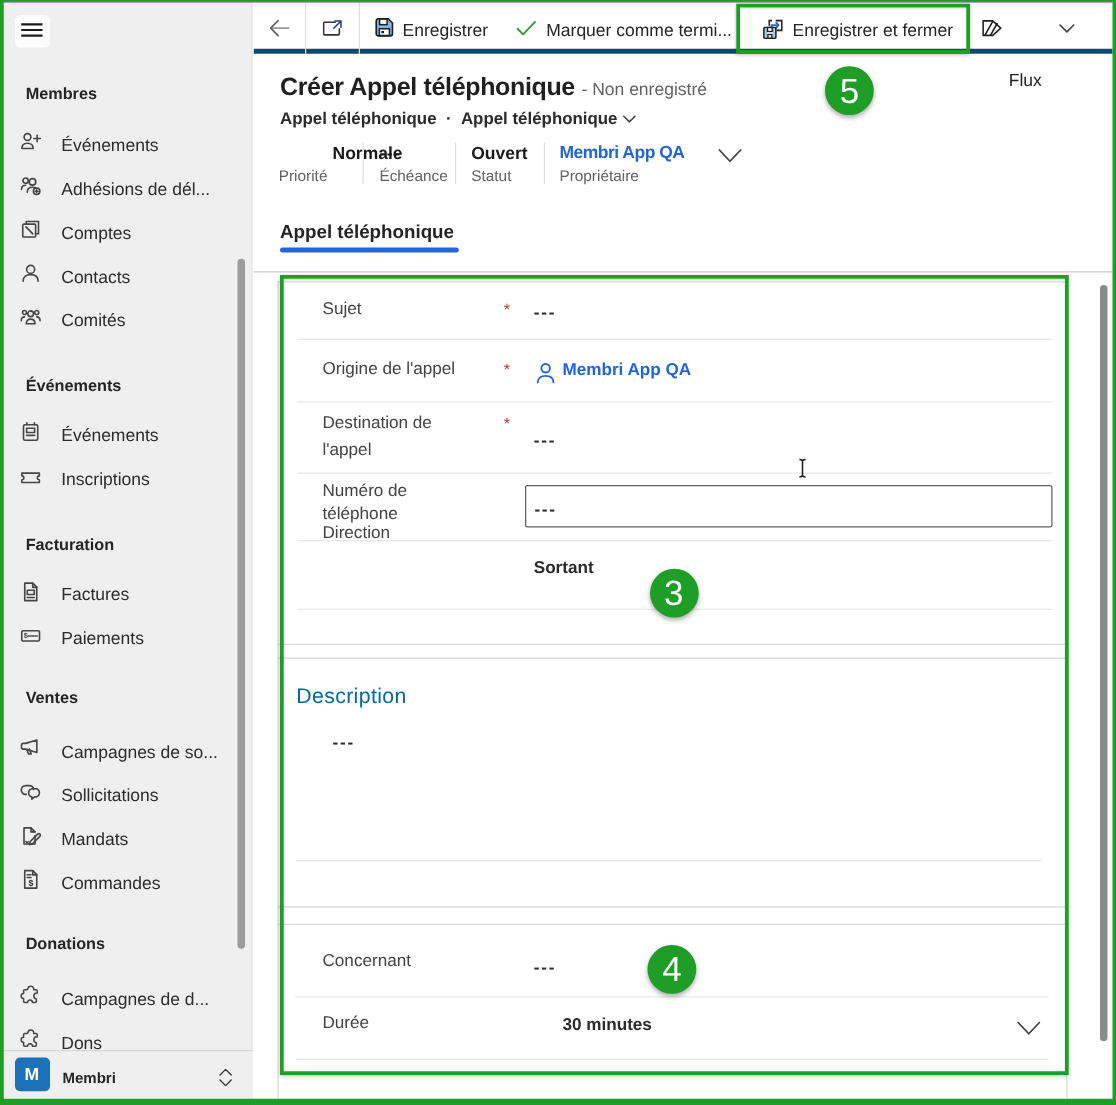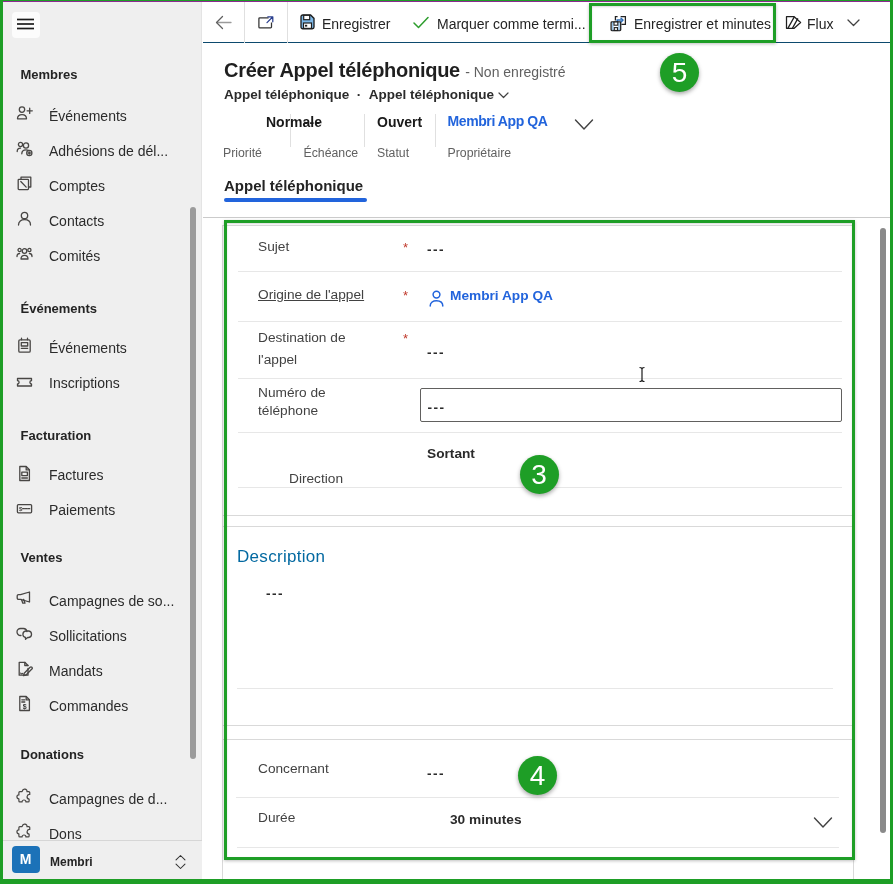--- a/index.html
+++ b/index.html
@@ -16,26 +16,26 @@
   #sidebar { left:3px; top:2px; width:199px; height:878px; background:#efefef; border-right:1px solid #e4e4e4; }
   .navhead { position:absolute; left:17.5px; font-size:13px; font-weight:bold; color:#242424; white-space:nowrap; }
   .navitem { position:absolute; left:46px; font-size:14px; color:#2b2b2b; white-space:nowrap; }
   .navicon { position:absolute; left:13px; width:17px; height:17px; }
   .navicon svg { width:17px; height:17px; stroke:#484644; fill:none; stroke-width:1.3; stroke-linecap:round; stroke-linejoin:round; display:block; }
   #sb-scroll { left:190px; top:207px; width:5.5px; height:552px; background:#9b9b9b; border-radius:3px; }
   #bottombar { left:3px; top:840px; width:199px; height:40px; background:#efefef; border-top:1px solid #d6d6d6; }
   #mtile { left:8.5px; top:5px; width:28px; height:27px; background:#1c72b8; border-radius:4px; color:#fff; font-size:14px; font-weight:bold; text-align:center; line-height:27px; position:absolute; }
   #mname { left:47px; top:14px; font-size:12px; font-weight:bold; color:#242424; position:absolute; }
   
-  #toolbar { left:203px; top:2px; width:687px; height:41px; background:#fff; border-bottom:1px solid #0c4a6e;padding-left:32px; }
+  #toolbar { left:203px; top:2px; width:687px; height:41px; background:#fff; border-bottom:4px solid #0c4a6e;padding-left:32px; }
   .tbtext { position:absolute; top:14px; font-size:14px; color:#242424; white-space:nowrap; }
   .tbsep { position:absolute; top:0px; width:1px; height:41px; background:#e0e0e0; }
   
   .hfbold { position:absolute; font-size:14px; font-weight:bold; color:#1a1a1a; white-space:nowrap; }
-  .hfsub  { position:absolute; font-size:12.3px; color:#616161; white-space:nowrap;margin-top:12px; }
+  .hfsub  { position:absolute; font-size:12.3px; color:#616161; white-space:nowrap; }
   .hfsep  { position:absolute; width:1px; height:33px; background:#e0e0e0; }
   
   .card-line { position:absolute; background:#d9d9d9; }
   .insep { position:absolute; left:238px; width:604px; height:1px; background:#e7e7e7; }
   .flabel { position:absolute; left:258px; font-size:13.7px; color:#424242; white-space:nowrap; }
   .fvalue { position:absolute; font-size:13.7px; font-weight:bold; color:#2b2b2b; white-space:nowrap; }
   .fstar { position:absolute; left:403px; font-size:13px; color:#c0392b; }
   
   .gbox { box-shadow:0 1px 3px rgba(0,0,0,0.25), inset 0 1px 2px rgba(0,0,0,0.15); position:absolute; border:3px solid #1e9e26; }
   .gcircle { box-shadow:0 2px 4px rgba(0,0,0,0.35); position:absolute; width:39px; height:39px; border-radius:50%; background:#1e9e26; color:#fff; font-size:28px; text-align:center; line-height:39px; }
@@ -213,29 +213,29 @@
     <path d="M7.6 1.5 H5.4 V5.6" stroke="#222" stroke-width="1.25"></path>
     <path d="M10.6 1.5 h4.8 v7.8 h-4.0" stroke="#222" stroke-width="1.25"></path>
     <path d="M7.2 8.8 V5.1 H11.6" stroke="#2b6cb8" stroke-width="1.5"></path>
     <path d="M11 3.2 L12.9 5.1 L11 7" stroke="#2b6cb8" stroke-width="1.5" stroke-linecap="round" stroke-linejoin="round"></path>
     <rect x="1.1" y="7" width="9.6" height="8.5" rx="0.8" stroke="#222" stroke-width="1.3"></rect>
     <path d="M2.8 7.3 v7.9 M9 7.3 v7.9" stroke="#85b9e6" stroke-width="1.3"></path>
     <rect x="4" y="7" width="3.8" height="3.2" fill="#fff" stroke="#222" stroke-width="1.1"></rect>
     <rect x="4.3" y="12.6" width="3.2" height="2.9" fill="#f2f2f2" stroke="#222" stroke-width="1.1"></rect>
     </g>
   </svg>
-  <div class="tbtext" style="left:431px;">Enregistrer et minutes</div>
+  <div class="tbtext" style="left:431px;">Enregistrer et fermer</div>
 
   <svg class="abs" style="left:582px;top:13px;" width="17" height="15" viewBox="0 0 17 15">
     <g stroke="#1f1f1f" stroke-width="1.25" fill="none" stroke-linejoin="round">
       <path d="M1.5 1.7 H9.2 L15.6 7.5 L9.2 13.3 H1.5 Z"></path>
       <path d="M3 13.1 L9.3 1.9 M7.5 13.1 L12.9 3.4"></path>
     </g>
   </svg>
-  <div class="tbtext" style="left:604px;">Flux</div>
+  <div class="tbtext" style="left:604px;margin-top:40px;">Flux</div>
   <svg class="abs" style="left:644px;top:17px;" width="13" height="8" viewBox="0 0 13 8">
     <path d="M1 1 L6.5 6.5 L12 1" stroke="#424242" stroke-width="1.3" fill="none" stroke-linecap="round" stroke-linejoin="round"></path>
   </svg>
 </div>
 
 <div class="abs" style="left:224px;top:59px;font-size:20px;font-weight:bold;color:#1f1f1f;letter-spacing:-0.28px;">Créer Appel téléphonique <span style="font-size:14px;font-weight:normal;color:#616161;letter-spacing:0;">- Non enregistré</span></div>
 <div class="abs" style="left:224px;top:87px;font-size:13.5px;font-weight:bold;color:#2b2b2b;">Appel téléphonique&nbsp;&nbsp;·&nbsp;&nbsp;Appel téléphonique</div>
 <svg class="abs" style="left:498px;top:92px;" width="11" height="7" viewBox="0 0 11 7">
     <path d="M1 1 L5.5 5.5 L10 1" stroke="#424242" stroke-width="1.2" fill="none" stroke-linecap="round" stroke-linejoin="round"></path>
   </svg>
@@ -266,41 +266,41 @@
   <div class="card-line" style="left:853px;top:225px;width:1px;height:655px;"></div>
   <div class="card-line" style="left:222px;top:514.5px;width:632px;height:1px;"></div>
   <div class="card-line" style="left:222px;top:526px;width:632px;height:1px;"></div>
   <div class="card-line" style="left:222px;top:725px;width:632px;height:1px;"></div>
   <div class="card-line" style="left:222px;top:738.5px;width:632px;height:1px;"></div>
 
   <div class="flabel" style="top:238.5px;">Sujet</div>
   <div class="fstar" style="top:240px;">*</div>
   <div class="fvalue" style="left:427px;top:242px;letter-spacing:1.4px;">---</div>
   <div class="insep" style="top:271px;"></div>
-  <div class="flabel" style="top:286.5px;text-decoration:underline;">Origine de l'appel</div>
+  <div class="flabel" style="top:286.5px;">Origine de l'appel</div>
   <div class="fstar" style="top:288px;">*</div>
   <svg class="abs" style="left:428.5px;top:290px;" width="15" height="17" viewBox="0 0 15 17">
       <g stroke="#2264dc" stroke-width="1.5" fill="none">
         <circle cx="7.5" cy="4.6" r="3.4"></circle>
         <path d="M1.2 16 C1.2 12.4 4 10.7 7.5 10.7 C11 10.7 13.8 12.4 13.8 16" stroke-linecap="round"></path>
       </g>
     </svg>
   <div class="fvalue" style="left:450px;top:288px;color:#2264dc;">Membri App QA</div>
   <div class="insep" style="top:321.3px;"></div>
   <div class="flabel" style="top:329.5px;">Destination de</div>
   <div class="flabel" style="top:352px;">l'appel</div>
   <div class="fstar" style="top:331px;">*</div>
   <div class="fvalue" style="left:427px;top:345px;letter-spacing:1.4px;">---</div>
   <div class="insep" style="top:378.2px;"></div>
   <div class="flabel" style="top:384.8px;">Numéro de</div>
   <div class="flabel" style="top:403.4px;">téléphone</div>
   <div class="abs" style="left:419.5px;top:387.5px;width:422px;height:34.5px;border:1px solid #61605e;border-radius:2px;"></div>
   <div class="fvalue" style="left:427.5px;top:400px;letter-spacing:1.4px;">---</div>
   <div class="insep" style="top:432.2px;"></div>
-  <div class="flabel" style="top:471px;margin-left:31px;">Direction</div>
+  <div class="flabel" style="top:418px;">Direction</div>
   <div class="fvalue" style="left:427px;top:445.8px;">Sortant</div>
   <div class="insep" style="top:487.2px;"></div>
 
   <svg class="abs" style="left:636px;top:366px;" width="12" height="17" viewBox="0 0 12 17">
       <g stroke="#1a1a1a" stroke-width="1.2" fill="none">
         <path d="M6 2 V15"></path>
         <path d="M3.5 1.5 C5 1.5 5.5 2 6 2.4 C6.5 2 7 1.5 8.5 1.5 M3.5 15.5 C5 15.5 5.5 15 6 14.6 C6.5 15 7 15.5 8.5 15.5"></path>
       </g>
     </svg>
 

